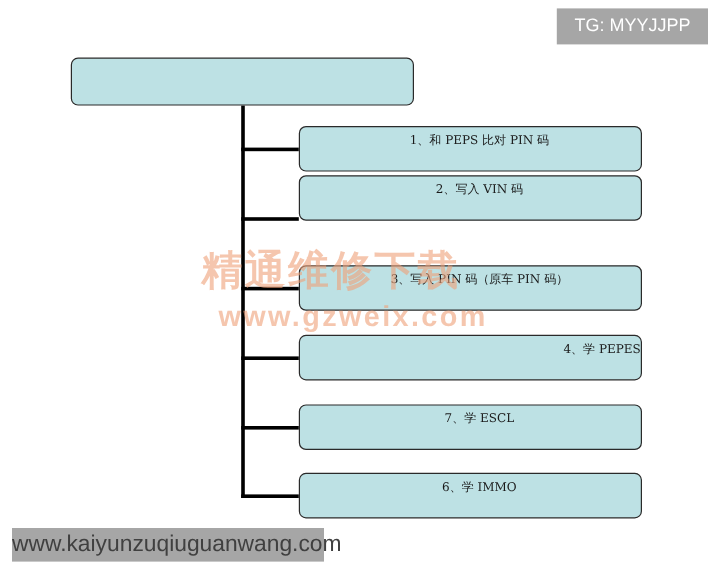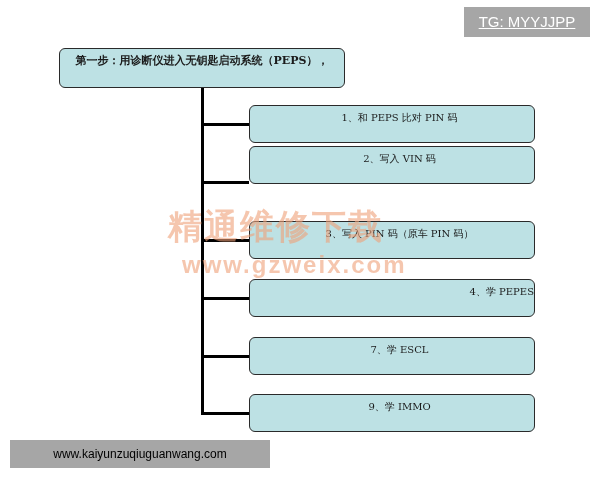--- a/index.html
+++ b/index.html
@@ -34,28 +34,28 @@
       top: 88px; height: 327px;
     }
     .hline {
       position: absolute; left: 201px; width: 48px; height: 3px; background: #000;
     }
     .tag {
       position: absolute; right: 10px; top: 7px;
       width: 126px; height: 30px;
       background: #a6a6a6; color: #ffffff;
       font-family: "Liberation Sans", "DejaVu Sans", sans-serif;
-      font-size: 15px; line-height: 30px; text-align: center; text-decoration: underline;
+      font-size: 15px; line-height: 30px; text-align: center;
     }
     .footer-url {
       position: absolute; left: 10px; top: 440px;
       width: 260px; height: 28px;
-      background: #a6a6a6; color: #000000;
+      background: #a6a6a6; color: #404040;
       font-family: "Liberation Sans", "DejaVu Sans", sans-serif;
-      font-size: 12px; line-height: 28px; text-align: center;
+      font-size: 19px; line-height: 28px; text-align: center;
     }
     .wm-cn {
       position: absolute; left: 168px; top: 204px;
       font-size: 34px; letter-spacing: 2px; line-height: 44px;
       color: rgba(238, 160, 120, 0.6);
       font-family: "DejaVu Serif", "Liberation Serif", serif;
       font-weight: bold; white-space: nowrap;
       pointer-events: none;
     }
     .wm-url {
@@ -67,21 +67,20 @@
       pointer-events: none;
     }
   </style>
 </head>
 <body>
 
 <div class="tag">TG: MYYJJPP</div>
 
 <div>
   <div class="box root-box">
-    <span class="line1">第一步：用诊断仪进入无钥匙启动系统（PEPS），</span>
   </div>
 
   <div class="vline"></div>
 
   <div class="hline" style="top:123px;"></div>
   <div class="hline" style="top:181px;"></div>
   <div class="hline" style="top:239px;"></div>
   <div class="hline" style="top:297px;"></div>
   <div class="hline" style="top:355px;"></div>
   <div class="hline" style="top:412px;"></div>
@@ -95,20 +94,20 @@
   <div class="box step-box" style="top:221px;">
     <span>3、写入 PIN 码（原车 PIN 码）</span>
   </div>
   <div class="box step-box" style="top:279px;text-align:right;">
     <span>4、学 PEPES</span>
   </div>
   <div class="box step-box" style="top:337px;">
     <span>7、学 ESCL</span>
   </div>
   <div class="box step-box" style="top:394px;">
-    <span>9、学 IMMO</span>
+    <span>6、学 IMMO</span>
   </div>
 </div>
 
 <div class="wm-cn">精通维修下载</div>
 <div class="wm-url">www.gzweix.com</div>
 
 <div class="footer-url">www.kaiyunzuqiuguanwang.com</div>
 
 </body></html>

